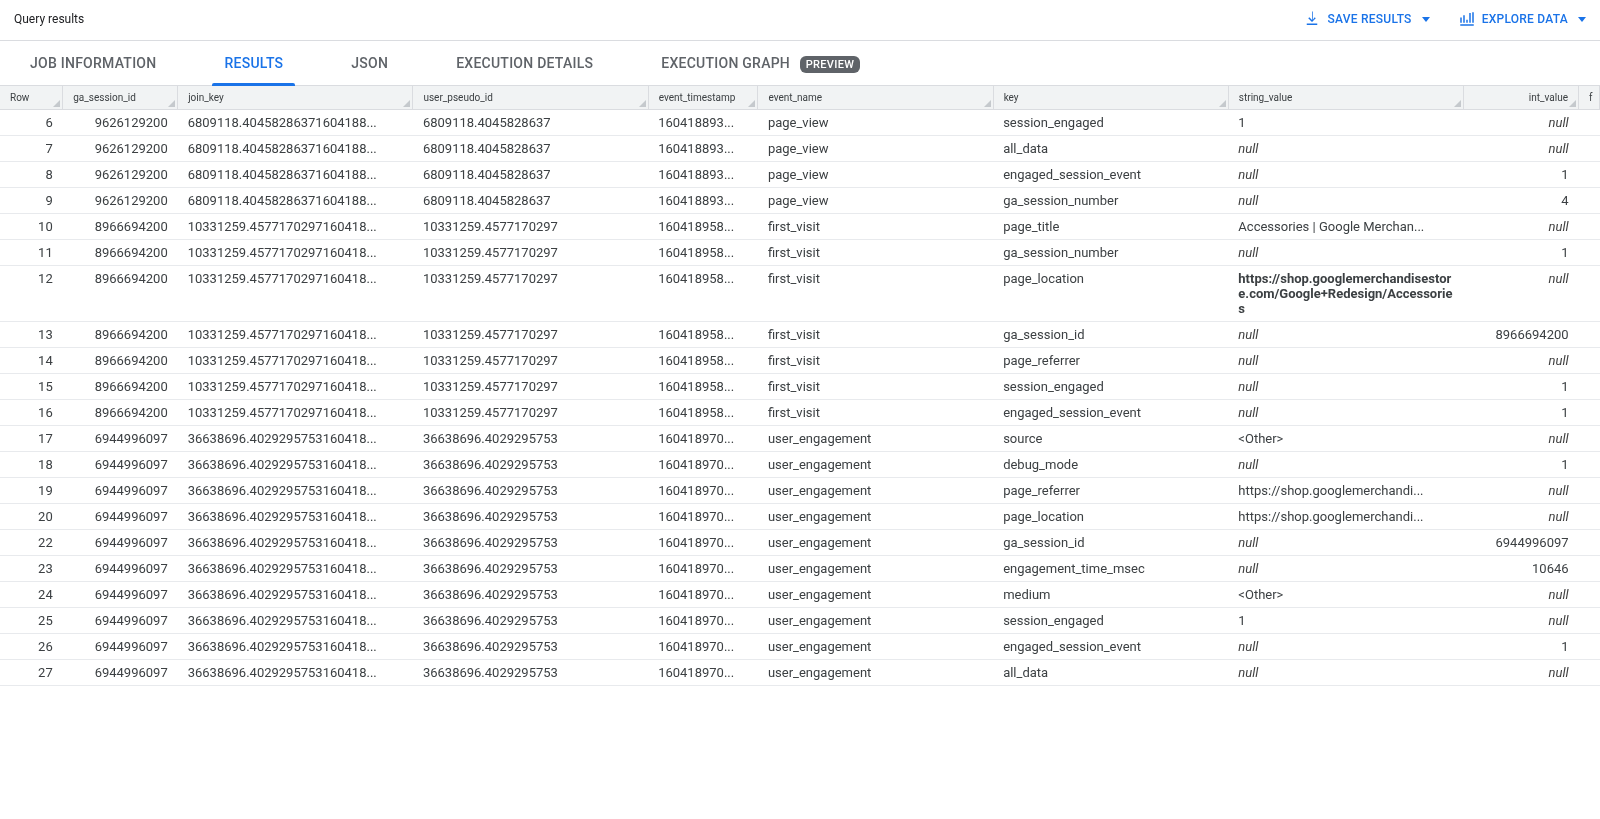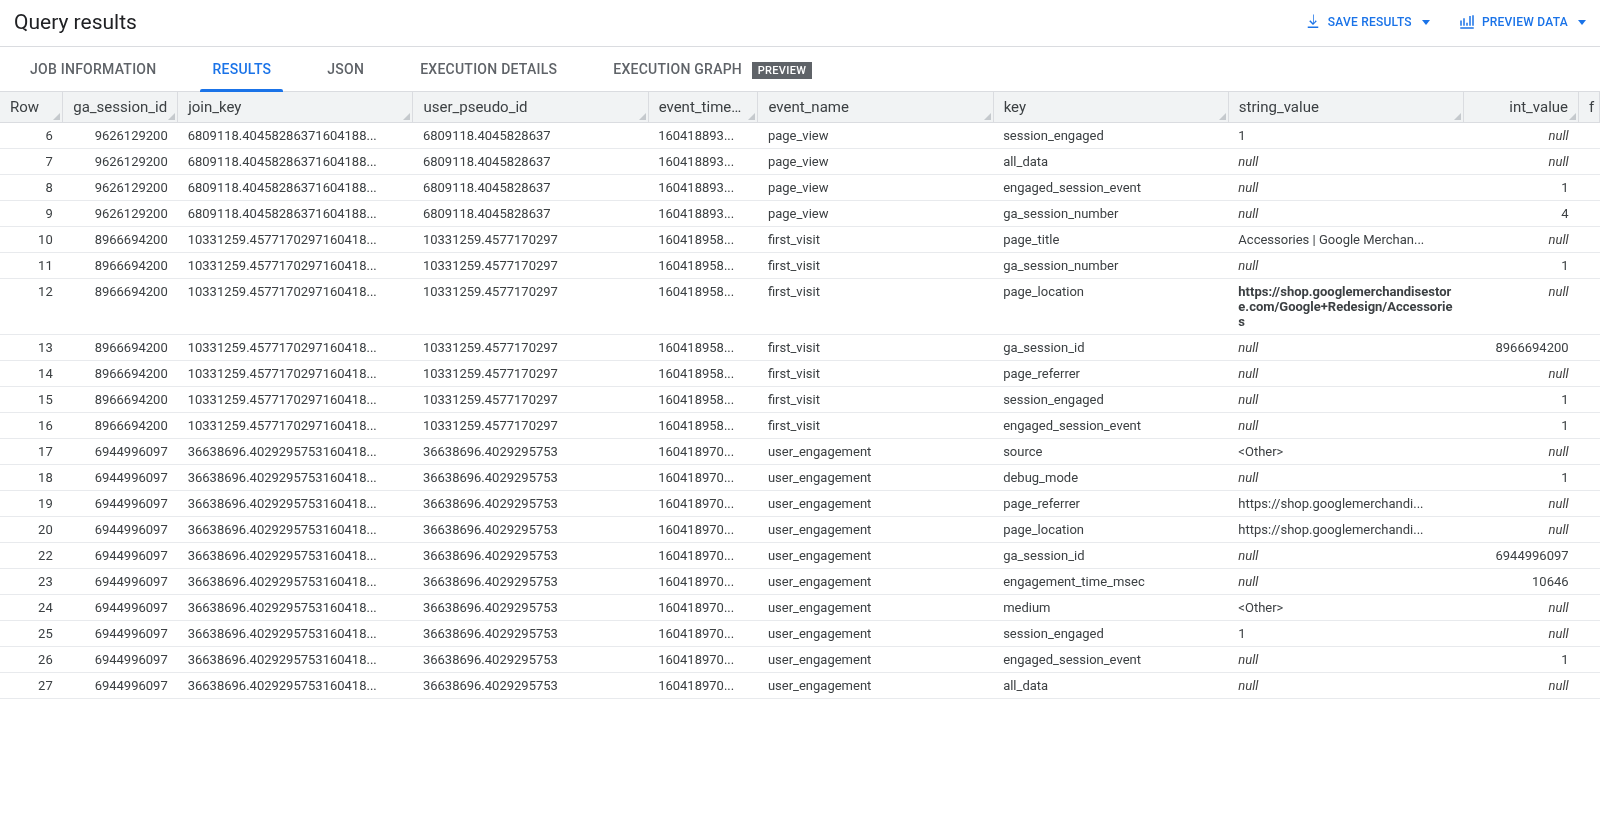--- a/index.html
+++ b/index.html
@@ -11,21 +11,21 @@
     width: 1600px;
   }
   .topbar {
     display: flex;
     align-items: center;
     justify-content: space-between;
     padding: 10px 14px 12px 14px;
     border-bottom: 1px solid #dadce0;
   }
   .title {
-    font-size: 21px;
+    font-size: 12px;
     font-weight: 400;
     color: #202124;
   }
   .actions { display: flex; gap: 28px; }
   .action-btn {
     display: inline-flex;
     align-items: center;
     gap: 6px;
     color: #1a73e8;
     font-size: 12px;
@@ -36,21 +36,21 @@
   .action-btn svg { fill: #1a73e8; }
   .caret {
     width: 0; height: 0;
     border-left: 4px solid transparent;
     border-right: 4px solid transparent;
     border-top: 5px solid #1a73e8;
     margin-left: 4px;
   }
   .tabs {
     display: flex;
-    gap: 4px;
+    gap: 16px;
     padding: 0 4px;
     border-bottom: 1px solid #dadce0;
   }
   .tab {
     padding: 14px 26px 12px 26px;
     font-size: 14px;
     font-weight: 500;
     color: #5f6368;
     letter-spacing: .25px;
     cursor: pointer;
@@ -67,37 +67,37 @@
     background: #1a73e8;
     border-radius: 2px 2px 0 0;
   }
   .badge {
     display: inline-block;
     background: #5f6368;
     color: #fff;
     font-size: 11px;
     font-weight: 500;
     padding: 2px 6px;
-    border-radius: 0;
+    border-radius: 6px;
     margin-left: 6px;
     letter-spacing: .3px;
   }
   .table-wrap {
     overflow: hidden;
   }
   table {
     border-collapse: collapse;
     width: 100%;
     table-layout: fixed;
   }
   thead th {
     background: #f1f3f4;
     text-align: left;
     font-weight: 400;
-    font-size: 15px;
+    font-size: 10px;
     color: #3c4043;
     padding: 6px 10px;
     border-right: 1px solid #dadce0;
     border-bottom: 1px solid #dadce0;
     position: relative;
     white-space: nowrap;
     overflow: hidden;
     text-overflow: ellipsis;
   }
   thead th .grip {
@@ -149,21 +149,21 @@
       <svg width="18" height="18" viewBox="0 0 24 24">
           <path d="M5 20h14v-2H5v2zM12 2L12 13.17 8.41 9.59 7 11l5 5 5-5-1.41-1.41L13 13.17V2h-1z"></path>
         </svg>
       <span>SAVE RESULTS</span>
       <span class="caret"></span>
     </div>
     <div class="action-btn">
       <svg width="18" height="18" viewBox="0 0 24 24">
           <path d="M3 17h2v-7H3v7zm4 0h2V7H7v10zm4 0h2v-4h-2v4zm4 0h2V4h-2v13zm4-14v14h2V3h-2zM3 21h18v-2H3v2z"></path>
         </svg>
-      <span>PREVIEW DATA</span>
+      <span>EXPLORE DATA</span>
       <span class="caret"></span>
     </div>
   </div>
 </div>
 
 <div class="tabs">
   <div class="tab">JOB INFORMATION</div>
   <div class="tab active">RESULTS</div>
   <div class="tab">JSON</div>
   <div class="tab">EXECUTION DETAILS</div>

